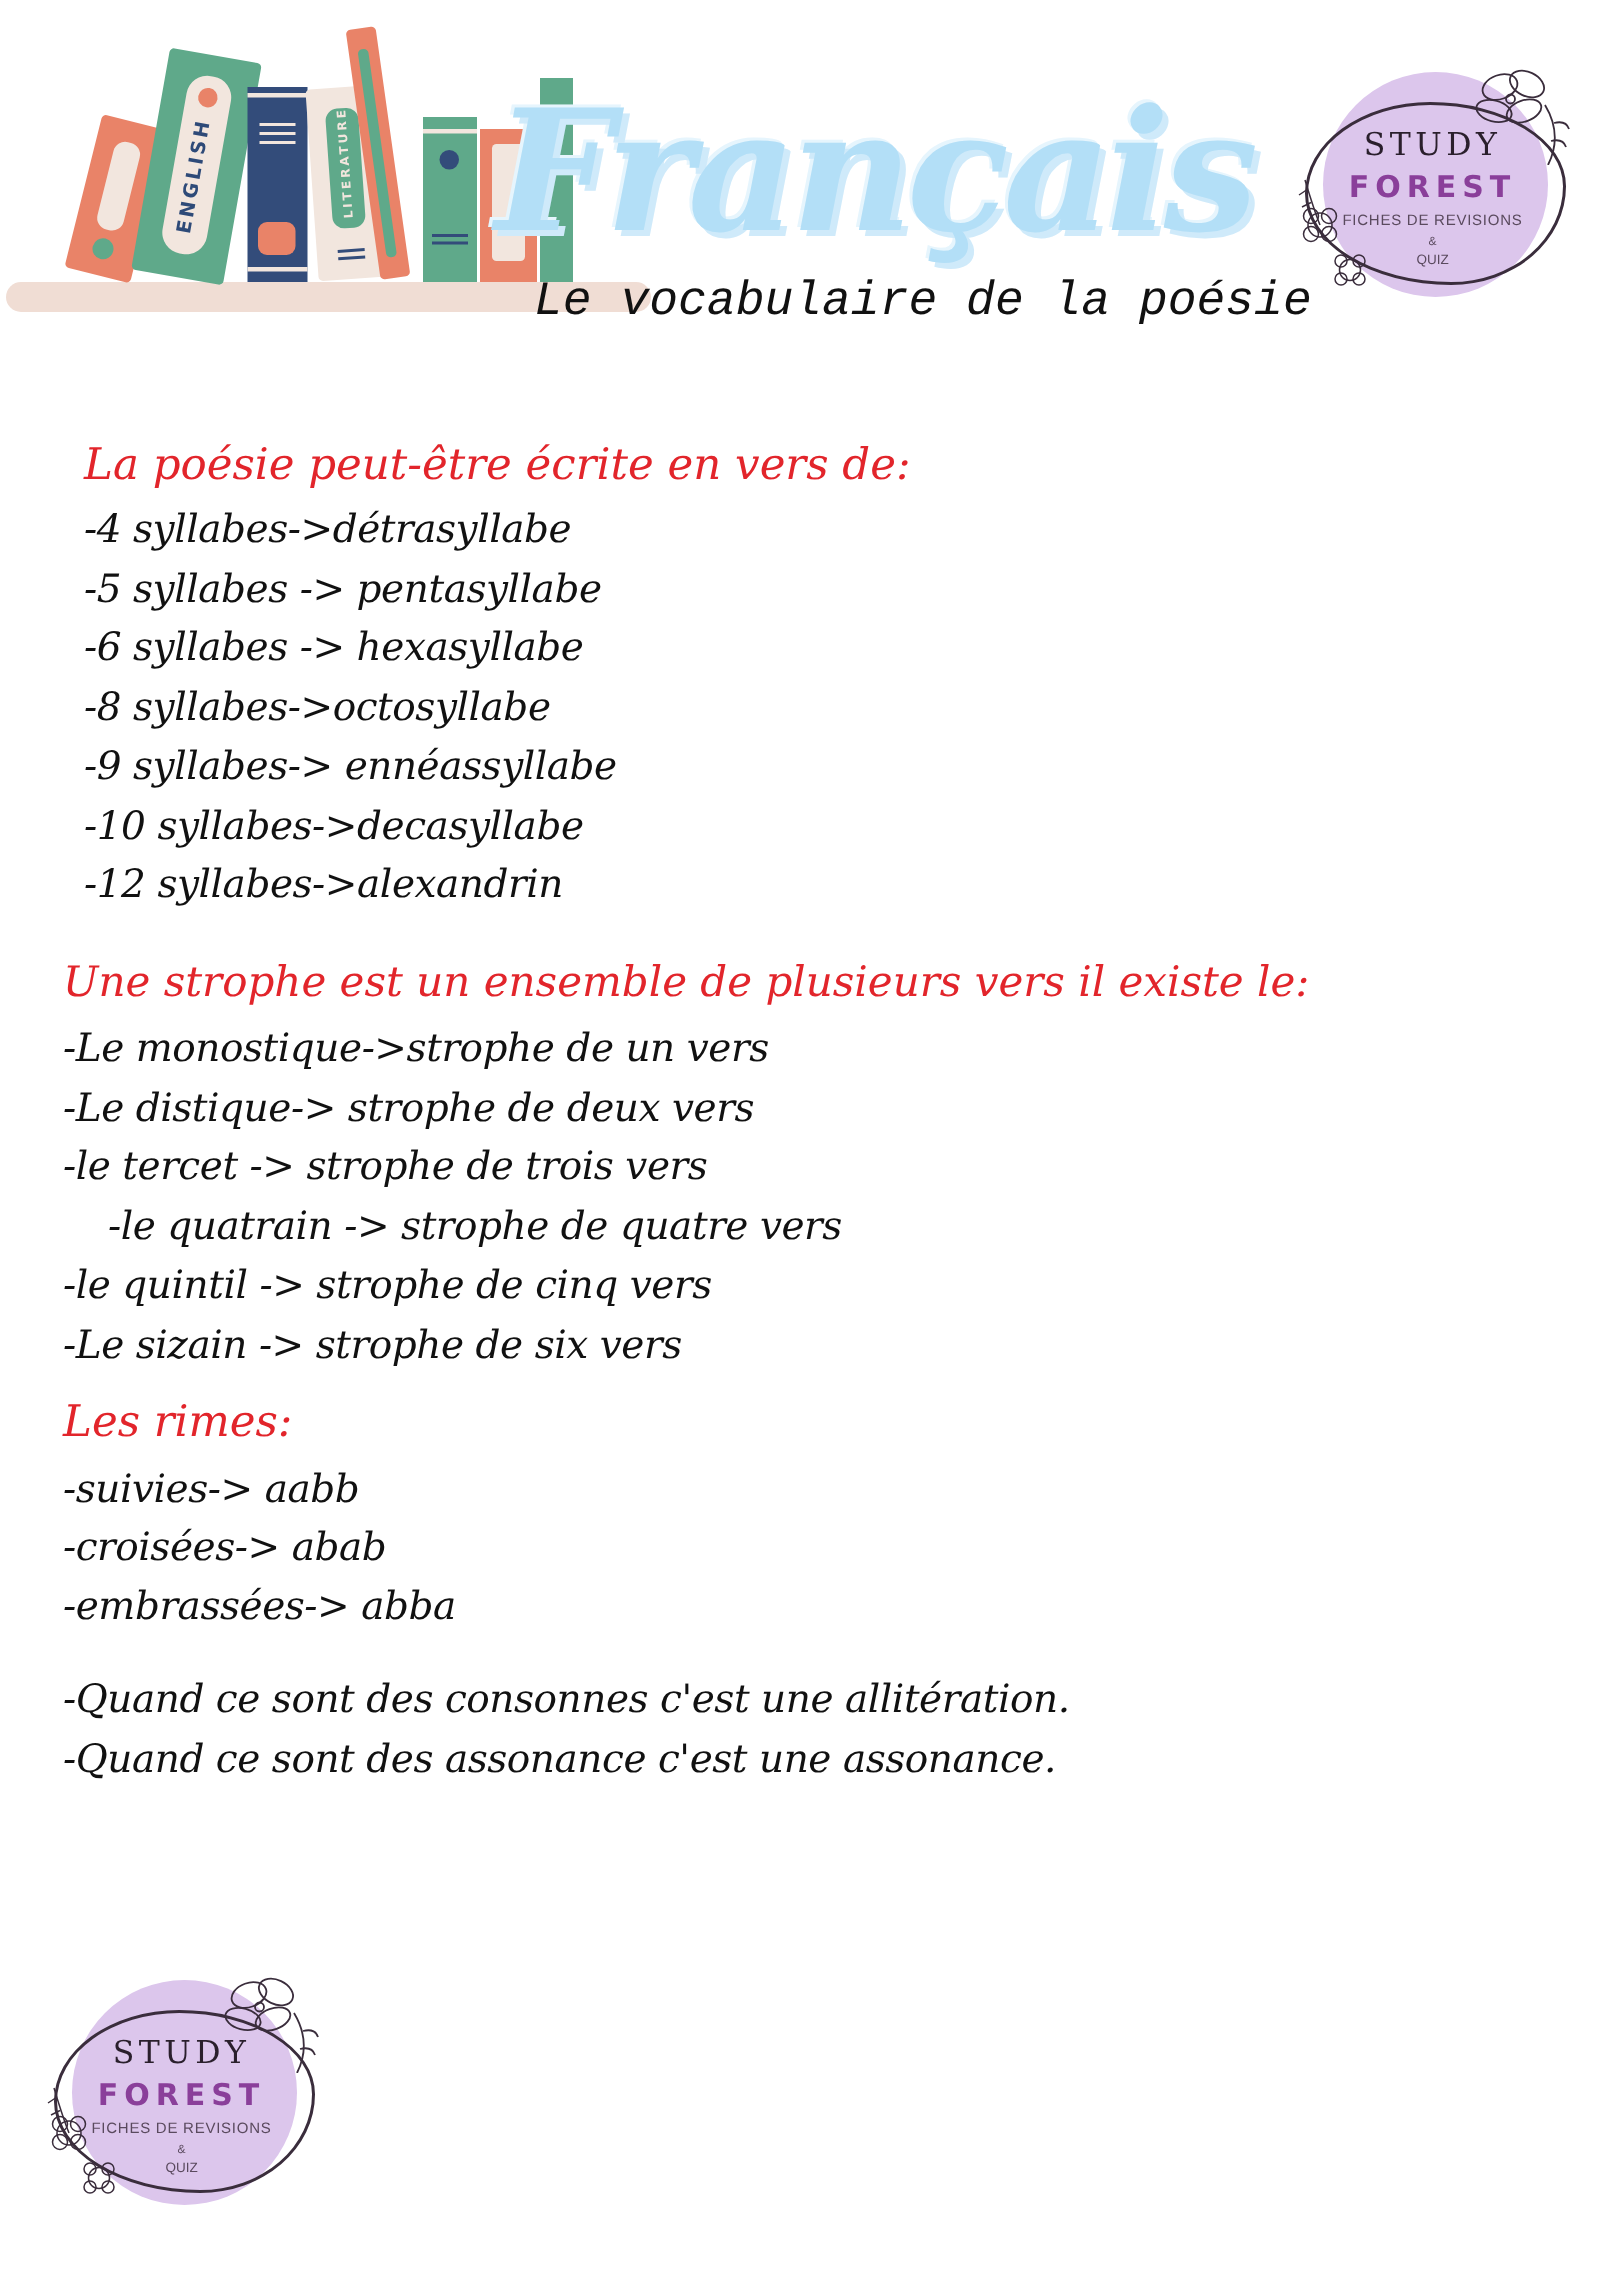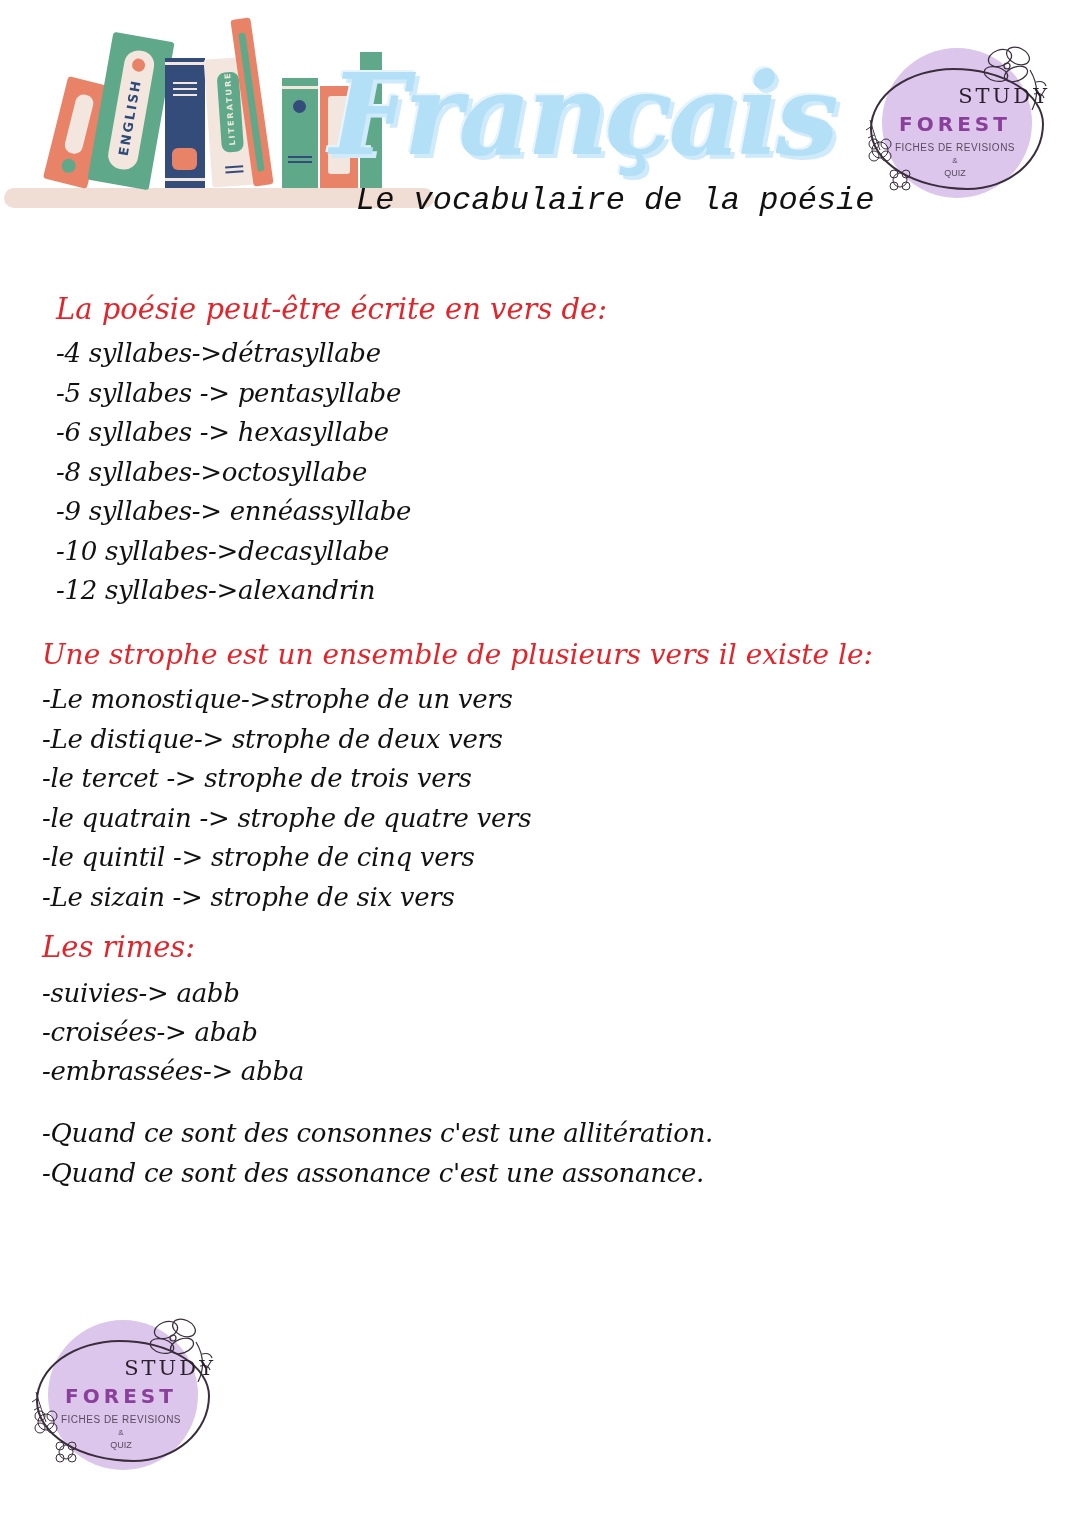--- a/index.html
+++ b/index.html
@@ -21,21 +21,21 @@
     }
     .subtitle {
       left: 356px; top: 182px; font-family: Liberation Mono, monospace; font-style: italic;
       font-size: 32px; color: #111111; white-space: nowrap;
     }
 
     
     .logo { width: 190px; height: 160px; }
     .logo .blob { position: absolute; left: 22px; top: 8px; width: 150px; height: 150px; border-radius: 50%; background: #dcc6ec; }
     .logo .ring { position: absolute; left: 10px; top: 28px; width: 170px; height: 118px; border: 2px solid #3a2d3c; border-radius: 48% 52% 44% 56% / 50% 46% 54% 50%; }
-    .logo .study { position: absolute; left: 0; width: 190px; text-align: right; top: 44px; font-family: "DejaVu Serif", serif; font-size: 21px; letter-spacing: 3px; color: #2a1f2c; }
+    .logo .study { position: absolute; left: 0; width: 190px; text-align: center; top: 44px; font-family: "DejaVu Serif", serif; font-size: 21px; letter-spacing: 3px; color: #2a1f2c; }
     .logo .forest { position: absolute; left: 0; width: 190px; text-align: center; top: 72px; font-family: "DejaVu Sans", sans-serif; font-weight: bold; font-size: 20px; letter-spacing: 4px; color: #8a3f9a; }
     .logo .fiches { position: absolute; left: 0; width: 190px; text-align: center; top: 102px; font-family: "Liberation Sans", sans-serif; font-size: 10px; letter-spacing: 0.5px; color: #5a4a5e; }
     .logo .amp { position: absolute; left: 0; width: 190px; text-align: center; top: 116px; font-family: "Liberation Sans", sans-serif; font-size: 8px; color: #5a4a5e; }
     .logo .quiz { position: absolute; left: 0; width: 190px; text-align: center; top: 128px; font-family: "Liberation Sans", sans-serif; font-size: 9px; color: #5a4a5e; }
 
     
     .heading { font-family: "DejaVu Serif", serif; font-style: italic; color: #e2252b; font-size: 29px; white-space: nowrap; }
     .line { font-family: "DejaVu Serif", serif; font-style: italic; color: #111111; font-size: 26px; white-space: nowrap; letter-spacing: -0.3px; }
   </style>
 </head>
@@ -133,21 +133,21 @@
   <div class="line" style="height:39.5px;">-9 syllabes-&gt; ennéassyllabe</div>
   <div class="line" style="height:39.5px;">-10 syllabes-&gt;decasyllabe</div>
   <div class="line" style="height:39.5px;">-12 syllabes-&gt;alexandrin</div>
 </div>
 
 <div class="abs heading" style="left:42px;top:638px;font-size:28px;">Une strophe est un ensemble de plusieurs vers il existe le:</div>
 <div class="abs" style="left:42px;top:684px;">
   <div class="line" style="height:39.5px;">-Le monostique-&gt;strophe de un vers</div>
   <div class="line" style="height:39.5px;">-Le distique-&gt; strophe de deux vers</div>
   <div class="line" style="height:39.5px;">-le tercet -&gt; strophe de trois vers</div>
-  <div class="line" style="height:39.5px;">-le quatrain -&gt; strophe de quatre vers</div>
+  <div class="line" style="height:39.5px;margin-left:30px;">-le quatrain -&gt; strophe de quatre vers</div>
   <div class="line" style="height:39.5px;">-le quintil -&gt; strophe de cinq vers</div>
   <div class="line" style="height:39.5px;">-Le sizain -&gt; strophe de six vers</div>
 </div>
 
 <div class="abs heading" style="left:42px;top:930px;">Les rimes:</div>
 <div class="abs" style="left:42px;top:978px;">
   <div class="line" style="height:39px;">-suivies-&gt; aabb</div>
   <div class="line" style="height:39px;">-croisées-&gt; abab</div>
   <div class="line" style="height:39px;">-embrassées-&gt; abba</div>
 </div>

